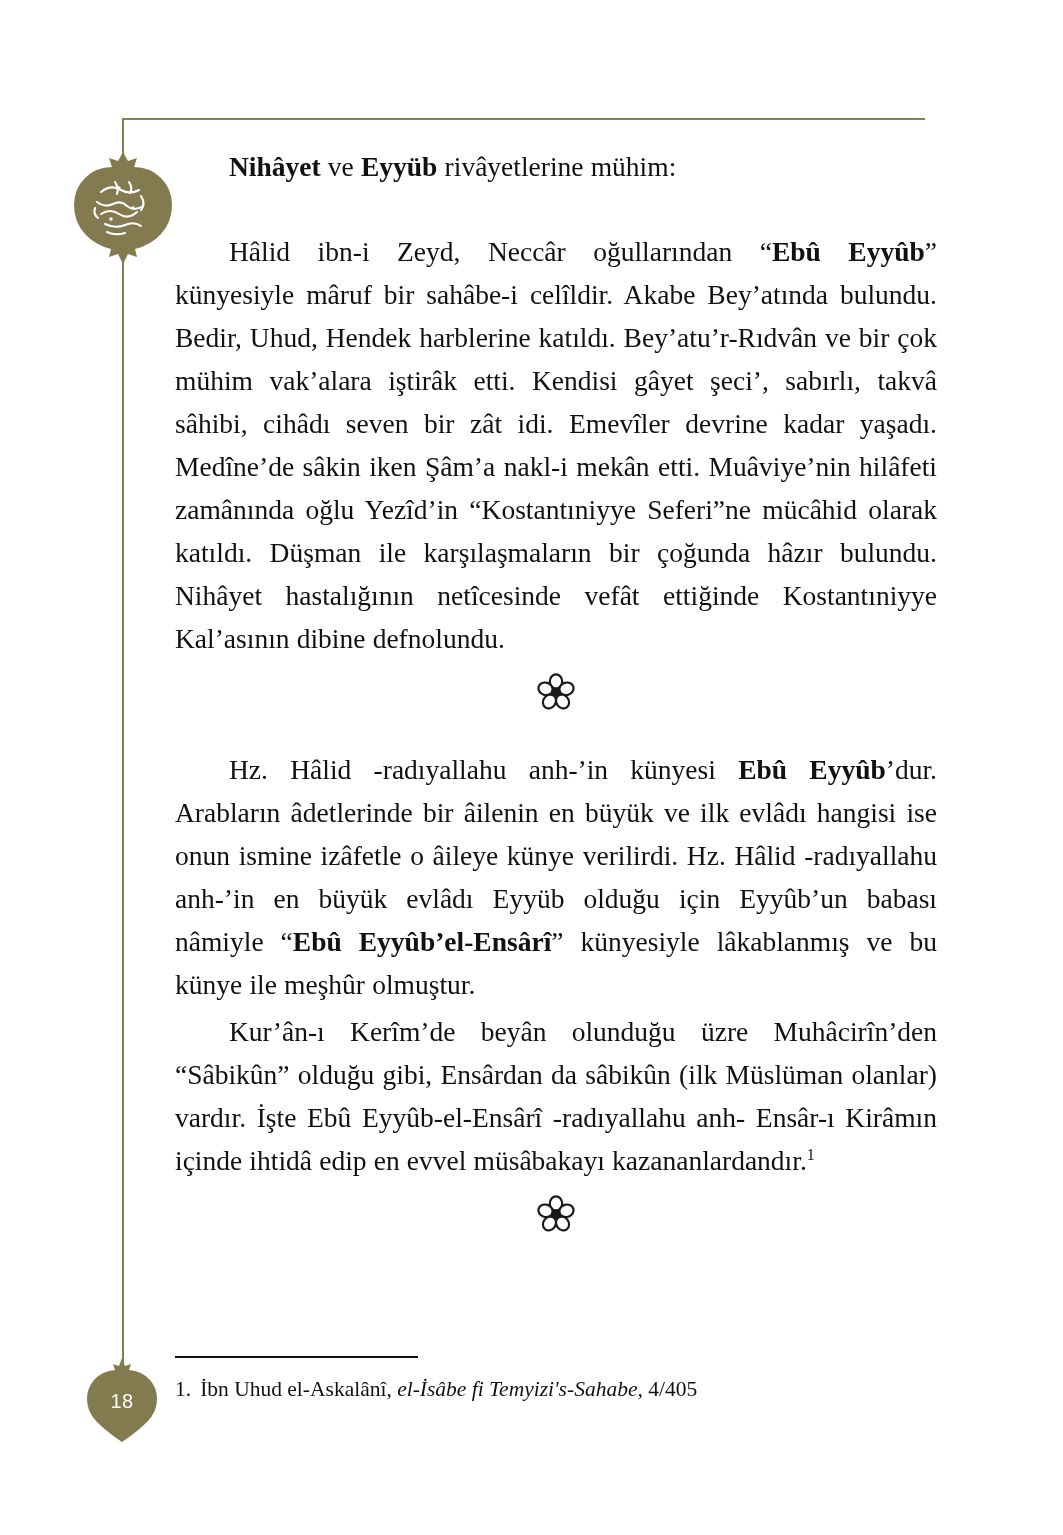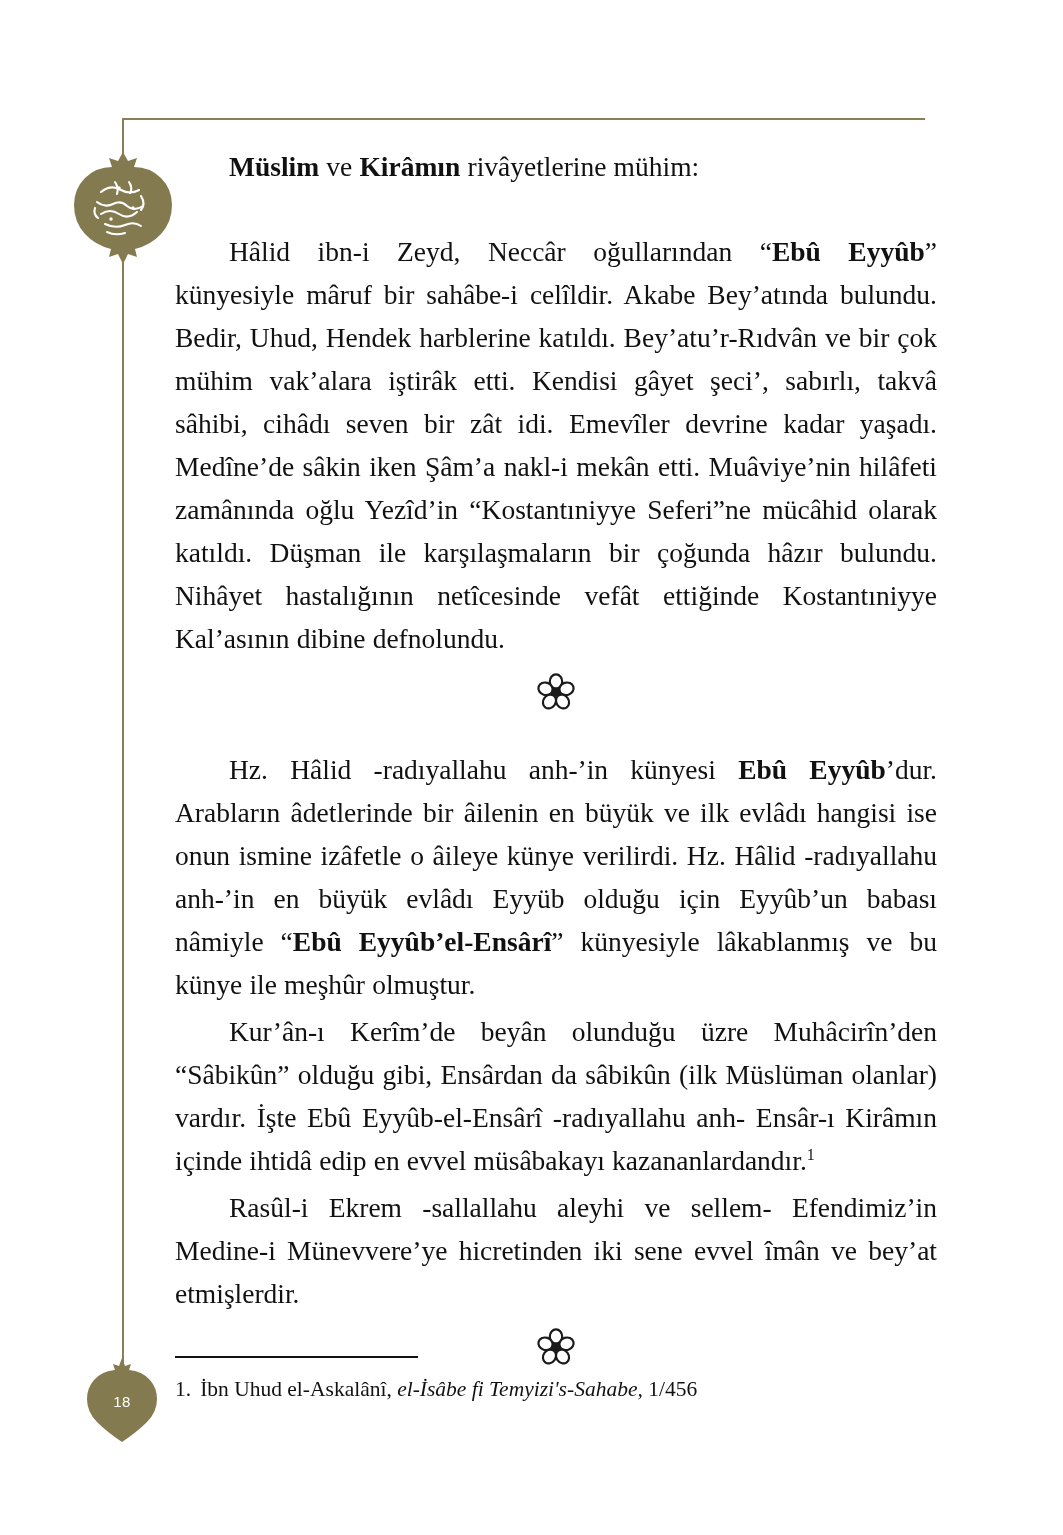--- a/index.html
+++ b/index.html
@@ -58,21 +58,21 @@
     position: absolute;
     left: 0;
     top: 0;
     width: 72px;
     height: 88px;
     display: flex;
     align-items: center;
     justify-content: center;
     color: #ffffff;
     font-family: "Liberation Sans", "DejaVu Sans", sans-serif;
-    font-size: 15px;
+    font-size: 20px;
     font-weight: 400;
     letter-spacing: 0.5px;
     padding-top: 2px;
     box-sizing: border-box;
   }
 
   
   .content {
     position: absolute;
     left: 175px;
@@ -162,21 +162,21 @@
 
   <div class="page-num">
     <svg viewBox="0 0 72 88" xmlns="http://www.w3.org/2000/svg">
       <path d="M36 2 L39 10 L45 8 L43 14 Q56 15 64 24 Q71 32 71 43 Q71 56 61 66 Q51 76 36 86 Q21 76 11 66 Q1 56 1 43 Q1 32 8 24 Q16 15 29 14 L27 8 L33 10 Z" fill="#847A50"></path>
     </svg>
     <div class="page-num-label">18</div>
   </div>
 
   <div class="content">
 
-    <p class="para lead"><b>Müslim</b><span> ve </span><b>Kirâmın</b><span> rivâyetlerine mühim:</span></p>
+    <p class="para lead"><b>Nihâyet</b><span> ve </span><b>Eyyüb</b><span> rivâyetlerine mühim:</span></p>
 
     <div class="spacer-sm"></div>
 
     <p class="para indent"><span>Hâlid ibn-i Zeyd, Neccâr oğullarından “</span><b>Ebû Eyyûb</b><span>” künyesiyle mâruf bir sahâbe-i celîldir. Akabe Bey’atında bulundu. Bedir, Uhud, Hendek harblerine katıldı. Bey’atu’r-Rıdvân ve bir çok mühim vak’alara iştirâk etti. Kendisi gâyet şeci’, sabırlı, takvâ sâhibi, cihâdı seven bir zât idi. Emevîler devrine kadar yaşadı. Medîne’de sâkin iken Şâm’a nakl-i mekân etti. Muâviye’nin hilâfeti zamânında oğlu Yezîd’in “Kostantıniyye Seferi”ne mücâhid olarak katıldı. Düşman ile karşılaşmaların bir çoğunda hâzır bulundu. Nihâyet hastalığının netîcesinde vefât ettiğinde Kostantıniyye Kal’asının dibine defnolundu.</span></p>
 
     <div class="ornament">
       <svg width="40" height="40" viewBox="0 0 40 40" xmlns="http://www.w3.org/2000/svg">
         <g fill="#ffffff" stroke="#1a1a1a" stroke-width="2.2">
           <ellipse cx="20" cy="9.5" rx="6.2" ry="7.2"></ellipse>
           <ellipse cx="30.5" cy="16.8" rx="6.2" ry="7.2" transform="rotate(72 30.5 16.8)"></ellipse>
@@ -185,35 +185,34 @@
           <ellipse cx="9.5" cy="16.8" rx="6.2" ry="7.2" transform="rotate(288 9.5 16.8)"></ellipse>
         </g>
         <circle cx="20" cy="20" r="4.6" fill="#1a1a1a"></circle>
       </svg>
     </div>
 
     <p class="para indent"><span>Hz. Hâlid -radıyallahu anh-’in künyesi </span><b>Ebû Eyyûb</b><span>’dur. Arabların âdetlerinde bir âilenin en büyük ve ilk evlâdı hangisi ise onun ismine izâfetle o âileye künye verilirdi. Hz. Hâlid -radıyallahu anh-’in en büyük evlâdı Eyyüb olduğu için Eyyûb’un babası nâmiyle “</span><b>Ebû Eyyûb’el-Ensârî</b><span>” künyesiyle lâkablanmış ve bu künye ile meşhûr olmuştur.</span></p>
 
     <p class="para indent"><span>Kur’ân-ı Kerîm’de beyân olunduğu üzre Muhâcirîn’den “Sâbikûn” olduğu gibi, Ensârdan da sâbikûn (ilk Müslüman olanlar) vardır. İşte Ebû Eyyûb-el-Ensârî -radıyallahu anh- Ensâr-ı Kirâmın içinde ihtidâ edip en evvel müsâbakayı kazananlardandır.</span><sup class="fn">1</sup></p>
 
-    <p class="para indent">Rasûl-i Ekrem -sallallahu aleyhi ve sellem- Efendimiz’in Medine-i Münevvere’ye hicretinden iki sene evvel îmân ve bey’at etmişlerdir.</p>
 
     <div class="ornament">
       <svg width="40" height="40" viewBox="0 0 40 40" xmlns="http://www.w3.org/2000/svg">
         <g fill="#ffffff" stroke="#1a1a1a" stroke-width="2.2">
           <ellipse cx="20" cy="9.5" rx="6.2" ry="7.2"></ellipse>
           <ellipse cx="30.5" cy="16.8" rx="6.2" ry="7.2" transform="rotate(72 30.5 16.8)"></ellipse>
           <ellipse cx="26.5" cy="29.5" rx="6.2" ry="7.2" transform="rotate(144 26.5 29.5)"></ellipse>
           <ellipse cx="13.5" cy="29.5" rx="6.2" ry="7.2" transform="rotate(216 13.5 29.5)"></ellipse>
           <ellipse cx="9.5" cy="16.8" rx="6.2" ry="7.2" transform="rotate(288 9.5 16.8)"></ellipse>
         </g>
         <circle cx="20" cy="20" r="4.6" fill="#1a1a1a"></circle>
       </svg>
     </div>
 
   </div>
 
   <div class="footnote-block">
     <div class="footnote-rule"></div>
-    <div class="footnote-text"><span class="footnote-num">1.</span><span>İbn Uhud el-Askalânî,</span> <i>el-İsâbe fi Temyizi's-Sahabe,</i> <span>1/456</span></div>
+    <div class="footnote-text"><span class="footnote-num">1.</span><span>İbn Uhud el-Askalânî,</span> <i>el-İsâbe fi Temyizi's-Sahabe,</i> <span>4/405</span></div>
   </div>
 
 </div>
 
 </body></html>

